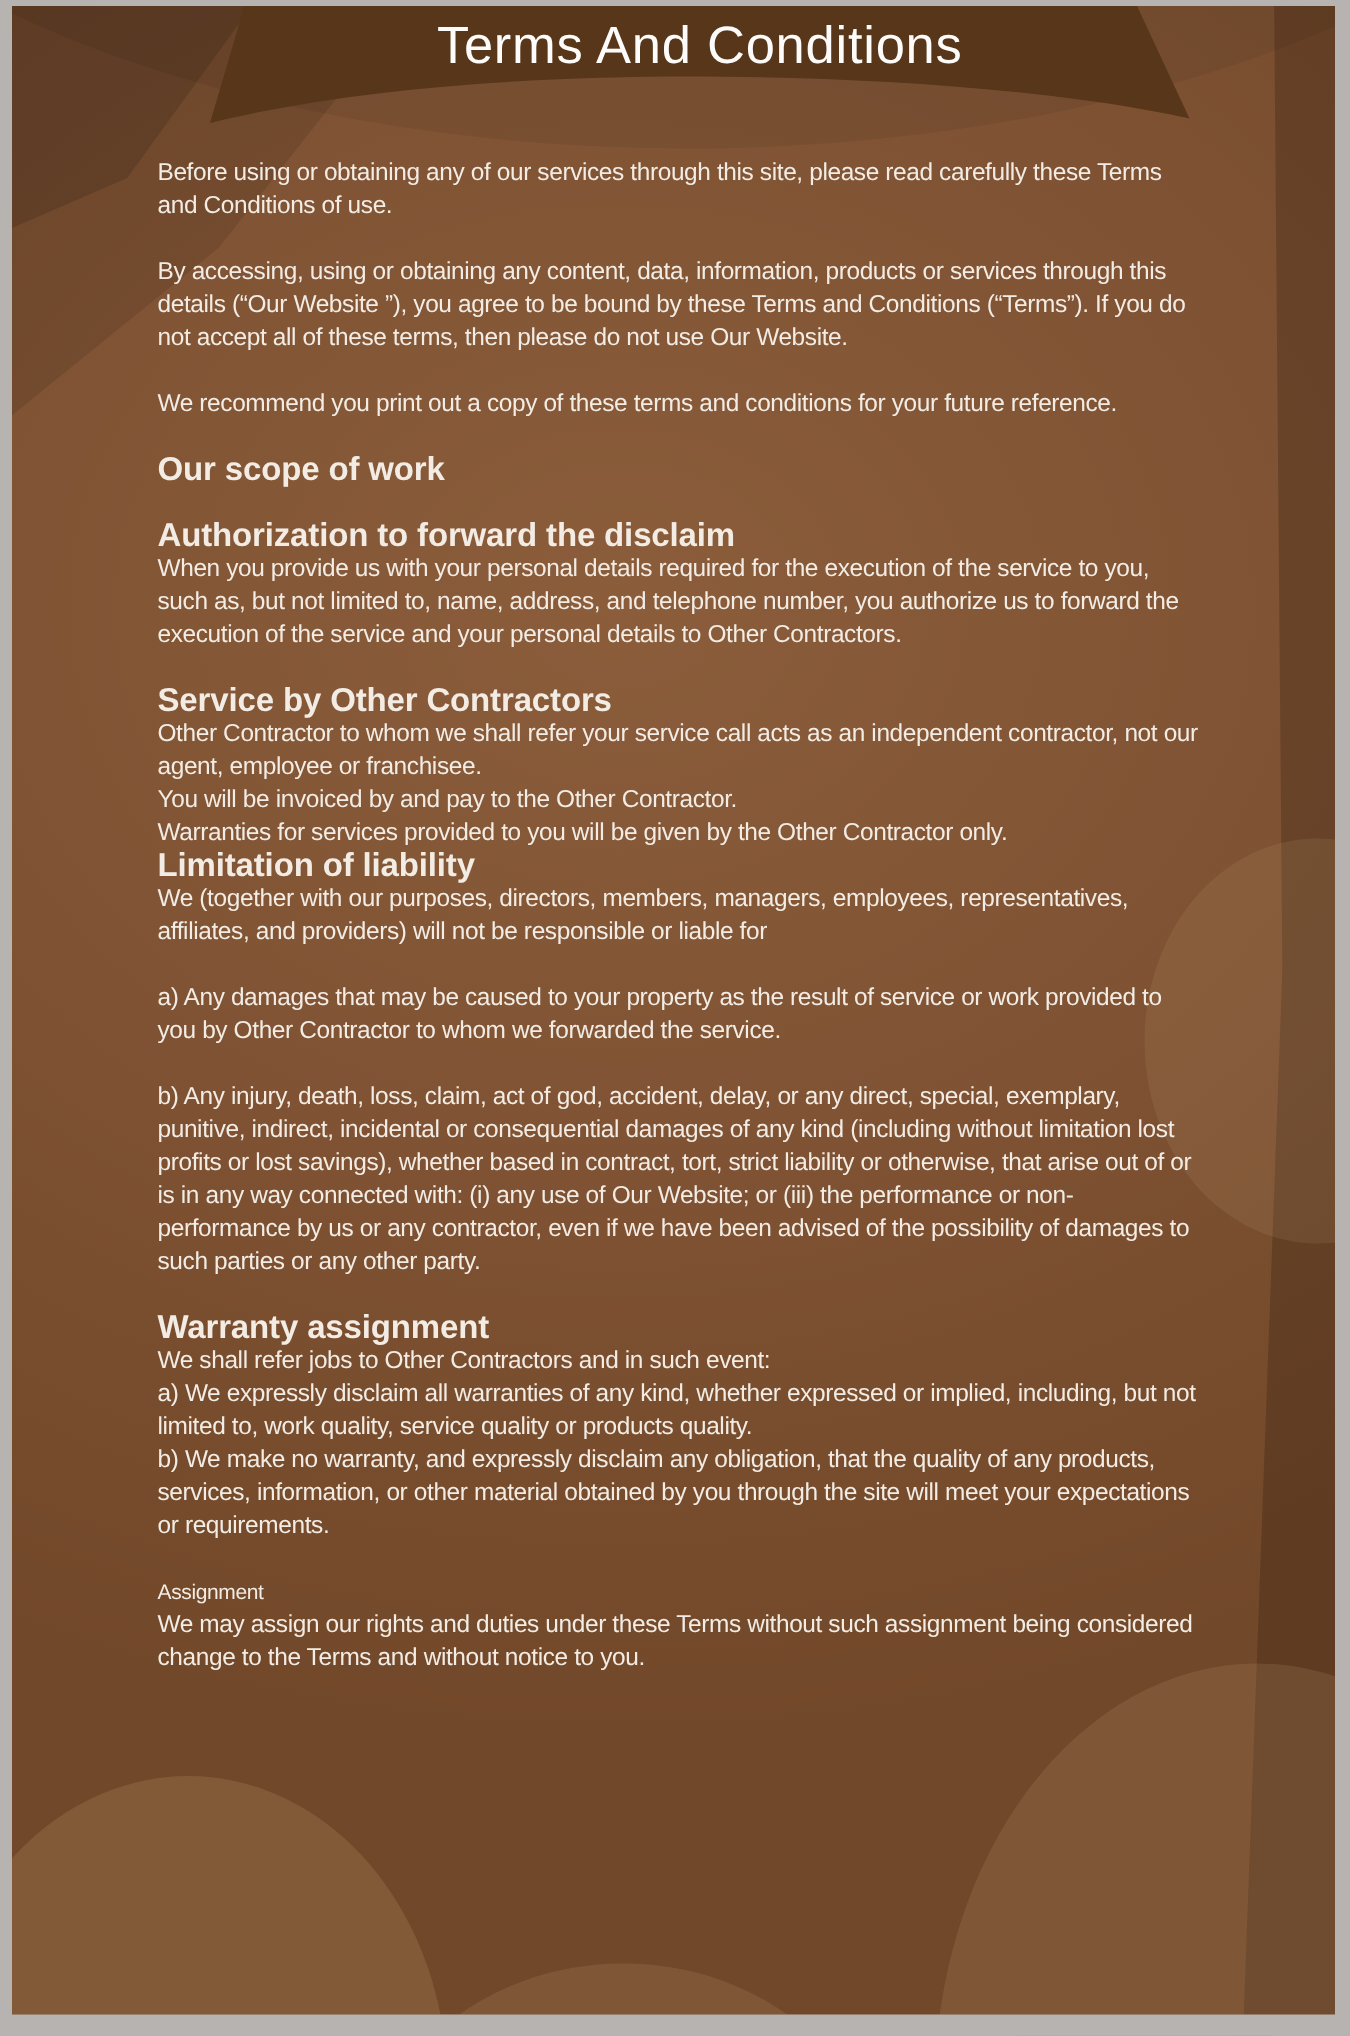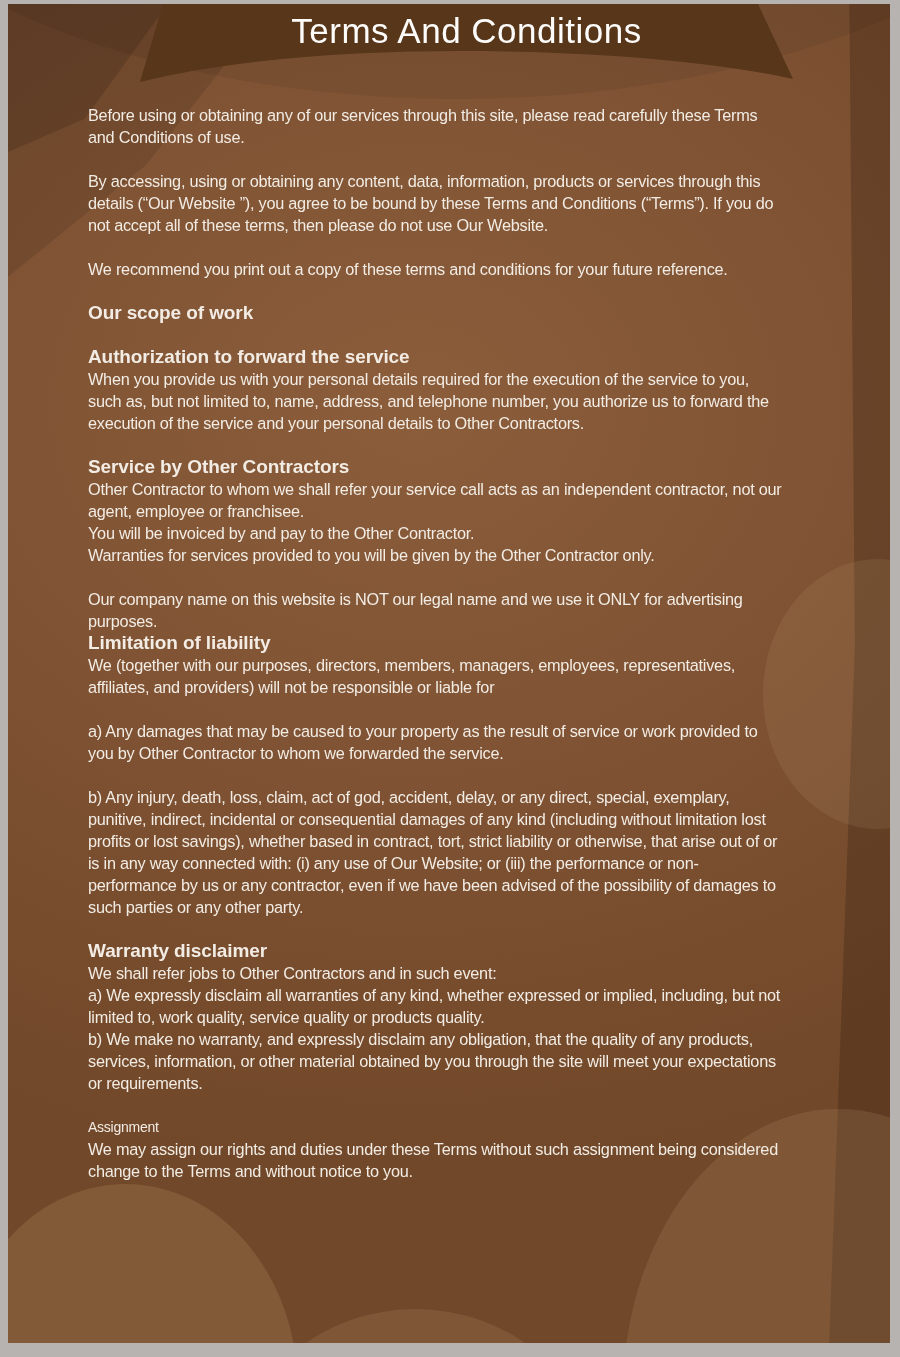--- a/index.html
+++ b/index.html
@@ -60,30 +60,30 @@
     text-align:center;
     font-size:35px;
     font-weight:400;
     letter-spacing:0.5px;
     color:#fdfcfa;
   }
 
   
   .content {
     position:absolute;
-    left:80px; top:100px; width:697px;
+    left:97px; top:100px; width:697px;
     color:#f2ece4;
     font-size:16.3px;
     line-height:22px;
     letter-spacing:-0.25px;
   }
   .content p, .content h2, .content h3 { margin:22px 0 0 0; }
   .content > :first-child { margin-top:0; }
   .content .tight { margin-top:0; }
-  .content h2 { font-size:19px; font-weight:700; letter-spacing:-0.1px; }
+  .content h2 { font-size:22px; font-weight:700; letter-spacing:-0.1px; }
   .content h3 { font-size:14px; font-weight:400; }
 </style>
 </head>
 <body>
 
 <div class="frame">
   <div class="page">
 
     <div class="layer shade-topleft-a"></div>
     <div class="layer shade-topleft-b"></div>
@@ -97,29 +97,28 @@
     <svg class="ribbon-svg" width="882" height="92" viewBox="0 0 882 92" aria-hidden="true">
       <path d="M155,0 L750,0 L785,75 C690,54 555,47 451,47 C345,47 225,55 132,78 Z" fill="#573619"></path>
     </svg>
     <h1 class="banner-title">Terms And Conditions</h1>
 
     <div class="content">
         <p>Before using or obtaining any of our services through this site, please read carefully these Terms and Conditions of use.</p>
         <p>By accessing, using or obtaining any content, data, information, products or services through this details (“Our Website ”), you agree to be bound by these Terms and Conditions (“Terms”). If you do not accept all of these terms, then please do not use Our Website.</p>
         <p>We recommend you print out a copy of these terms and conditions for your future reference.</p>
         <h2>Our scope of work</h2>
-        <h2>Authorization to forward the service</h2>
+        <h2>Authorization to forward the disclaim</h2>
         <p class="tight">When you provide us with your personal details required for the execution of the service to you, such as, but not limited to, name, address, and telephone number, you authorize us to forward the execution of the service and your personal details to Other Contractors.</p>
         <h2>Service by Other Contractors</h2>
         <p class="tight">Other Contractor to whom we shall refer your service call acts as an independent contractor, not our agent, employee or franchisee.<br>You will be invoiced by and pay to the Other Contractor.<br>Warranties for services provided to you will be given by the Other Contractor only.</p>
-        <p>Our company name on this website is NOT our legal name and we use it ONLY for advertising purposes.</p>
         <h2 class="tight">Limitation of liability</h2>
         <p class="tight">We (together with our purposes, directors, members, managers, employees, representatives, affiliates, and providers) will not be responsible or liable for</p>
         <p>a) Any damages that may be caused to your property as the result of service or work provided to you by Other Contractor to whom we forwarded the service.</p>
         <p>b) Any injury, death, loss, claim, act of god, accident, delay, or any direct, special, exemplary, punitive, indirect, incidental or consequential damages of any kind (including without limitation lost profits or lost savings), whether based in contract, tort, strict liability or otherwise, that arise out of or is in any way connected with: (i) any use of Our Website; or (iii) the performance or non-performance by us or any contractor, even if we have been advised of the possibility of damages to such parties or any other party.</p>
-        <h2>Warranty disclaimer</h2>
+        <h2>Warranty assignment</h2>
         <p class="tight">We shall refer jobs to Other Contractors and in such event:<br>a) We expressly disclaim all warranties of any kind, whether expressed or implied, including, but not limited to, work quality, service quality or products quality.<br>b) We make no warranty, and expressly disclaim any obligation, that the quality of any products, services, information, or other material obtained by you through the site will meet your expectations or requirements.</p>
         <h3>Assignment</h3>
         <p class="tight">We may assign our rights and duties under these Terms without such assignment being considered change to the Terms and without notice to you.</p>
       </div>
 
   </div>
 </div>
 
 </body></html>

